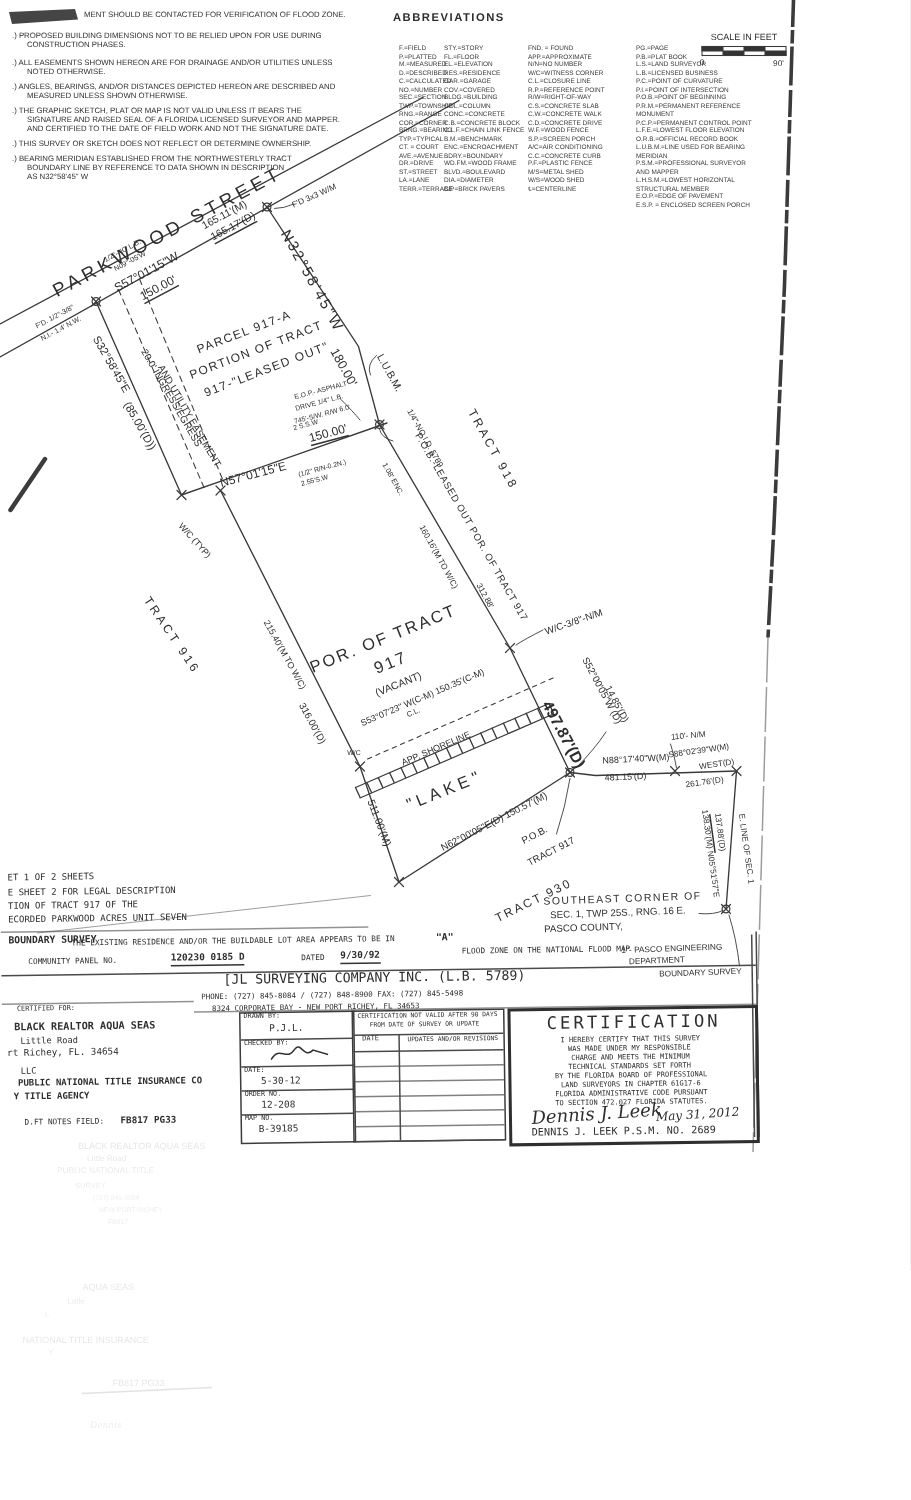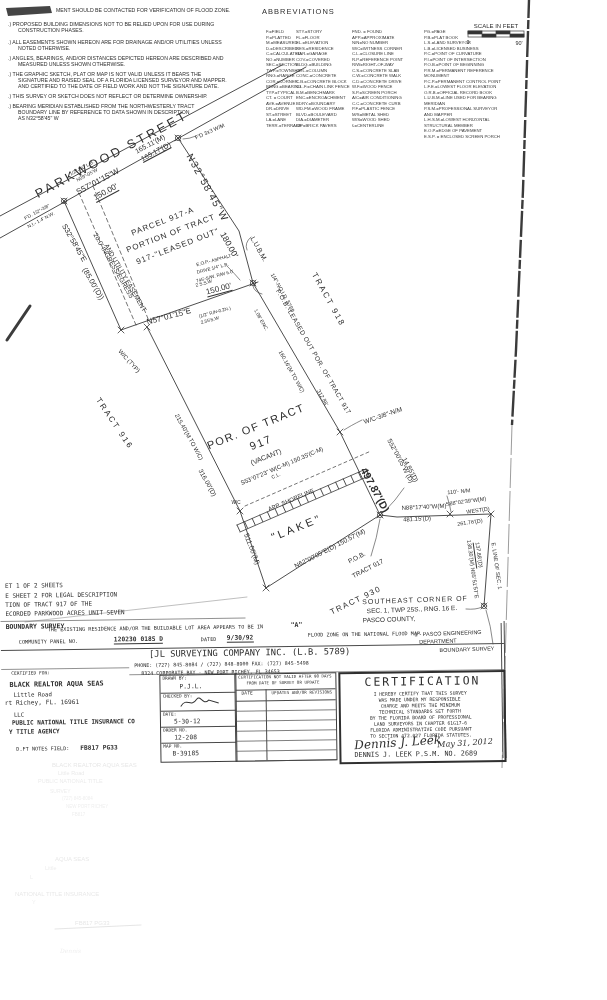--- a/index.html
+++ b/index.html
@@ -130,21 +130,21 @@
       <span class="lbl" style="left: 18px; top: 62px; font-size: 5.2px;">MEASURED UNLESS SHOWN OTHERWISE.</span>
       <span class="lbl" style="left: 8px; top: 72px; font-size: 5.2px;">.) THE GRAPHIC SKETCH, PLAT OR MAP IS NOT VALID UNLESS IT BEARS THE</span>
       <span class="lbl" style="left: 18px; top: 78px; font-size: 5.2px;">SIGNATURE AND RAISED SEAL OF A FLORIDA LICENSED SURVEYOR AND MAPPER.</span>
       <span class="lbl" style="left: 18px; top: 84px; font-size: 5.2px;">AND CERTIFIED TO THE DATE OF FIELD WORK AND NOT THE SIGNATURE DATE.</span>
       <span class="lbl" style="left: 8px; top: 94px; font-size: 5.2px;">.) THIS SURVEY OR SKETCH DOES NOT REFLECT OR DETERMINE OWNERSHIP.</span>
       <span class="lbl" style="left: 8px; top: 104px; font-size: 5.2px;">.) BEARING MERIDIAN ESTABLISHED FROM THE NORTHWESTERLY TRACT</span>
       <span class="lbl" style="left: 18px; top: 110px; font-size: 5.2px;">BOUNDARY LINE BY REFERENCE TO DATA SHOWN IN DESCRIPTION</span>
       <span class="lbl" style="left: 18px; top: 116px; font-size: 5.2px;">AS N32°58'45" W</span>
     </div>
 
-  <div class="lbl" style="left:262px;top:8px;font-size:7.5px;letter-spacing:1px;font-weight:400;">ABBREVIATIONS</div>
+  <div class="lbl" style="left:262px;top:8px;font-size:7.5px;letter-spacing:1px;font-weight:700;">ABBREVIATIONS</div>
   <div id="abbr-layer">
       <div class="abbrcol" style="left: 266px; top: 29px; width: 30px;">
         <div>F.=FIELD</div>
         <div>P.=PLATTED</div>
         <div>M.=MEASURED</div>
         <div>D.=DESCRIBED</div>
         <div>C.=CALCULATED</div>
         <div>NO.=NUMBER</div>
         <div>SEC.=SECTION</div>
         <div>TWP.=TOWNSHIP</div>
@@ -343,21 +343,21 @@
         <span class="lbl mono" style="left: 18px; top: 58px; font-size: 5.2px;">COMMUNITY PANEL NO.</span>
         <span class="lbl mono" style="left: 113px; top: 56px; font-size: 6.3px; font-weight: 700; border-bottom: 0.8px solid rgb(51, 51, 51);">120230 0185 D</span>
         <span class="lbl mono" style="left: 200px; top: 58px; font-size: 5.2px;">DATED</span>
         <span class="lbl mono" style="left: 226px; top: 56px; font-size: 6.3px; font-weight: 700; border-bottom: 0.8px solid rgb(51, 51, 51);">9/30/92</span>
         <span class="lbl mono" style="left: 148px; top: 70px; font-size: 8.8px;">[JL SURVEYING COMPANY INC. (L.B. 5789)</span>
         <span class="lbl mono" style="left: 133px; top: 83px; font-size: 5px;">PHONE: (727) 845-8084 / (727) 848-8900  FAX: (727) 845-5498</span>
         <span class="lbl mono" style="left: 140px; top: 91px; font-size: 5px;">8324 CORPORATE BAY - NEW PORT RICHEY, FL 34653</span>
         <span class="lbl mono" style="left: 10px; top: 90px; font-size: 4.6px;">CERTIFIED FOR:</span>
         <span class="lbl mono" style="left: 8px; top: 100px; font-size: 6.8px; font-weight: 700;">BLACK REALTOR  AQUA SEAS</span>
         <span class="lbl mono" style="left: 12px; top: 110px; font-size: 5.8px;">Little Road</span>
-        <span class="lbl mono" style="left: 3px; top: 118px; font-size: 6.2px;">rt Richey, FL. 16961</span>
+        <span class="lbl mono" style="left: 3px; top: 118px; font-size: 6.2px;">rt Richey, FL. 34654</span>
         <span class="lbl mono" style="left: 12px; top: 130px; font-size: 5.8px;">LLC</span>
         <span class="lbl mono" style="left: 10px; top: 138px; font-size: 6px; font-weight: 700;">PUBLIC NATIONAL TITLE INSURANCE CO</span>
         <span class="lbl mono" style="left: 7px; top: 147px; font-size: 6px; font-weight: 700;">Y TITLE AGENCY</span>
         <span class="lbl mono" style="left: 14px; top: 165px; font-size: 5.2px;">D.FT NOTES FIELD:</span>
         <span class="lbl mono" style="left: 78px; top: 164px; font-size: 6.2px; font-weight: 700;">FB817 PG33</span>
         <span class="lbl mono" style="left: 161px; top: 97px; font-size: 4.5px;">DRAWN BY:</span>
         <span class="lbl mono" style="left: 178px; top: 104px; font-size: 6.3px;">P.J.L.</span>
         <span class="lbl mono" style="left: 161px; top: 115px; font-size: 4.5px;">CHECKED BY:</span>
         <span class="lbl mono" style="left: 161px; top: 133px; font-size: 4.5px;">DATE:</span>
         <span class="lbl mono" style="left: 172px; top: 139px; font-size: 6.3px;">5-30-12</span>

